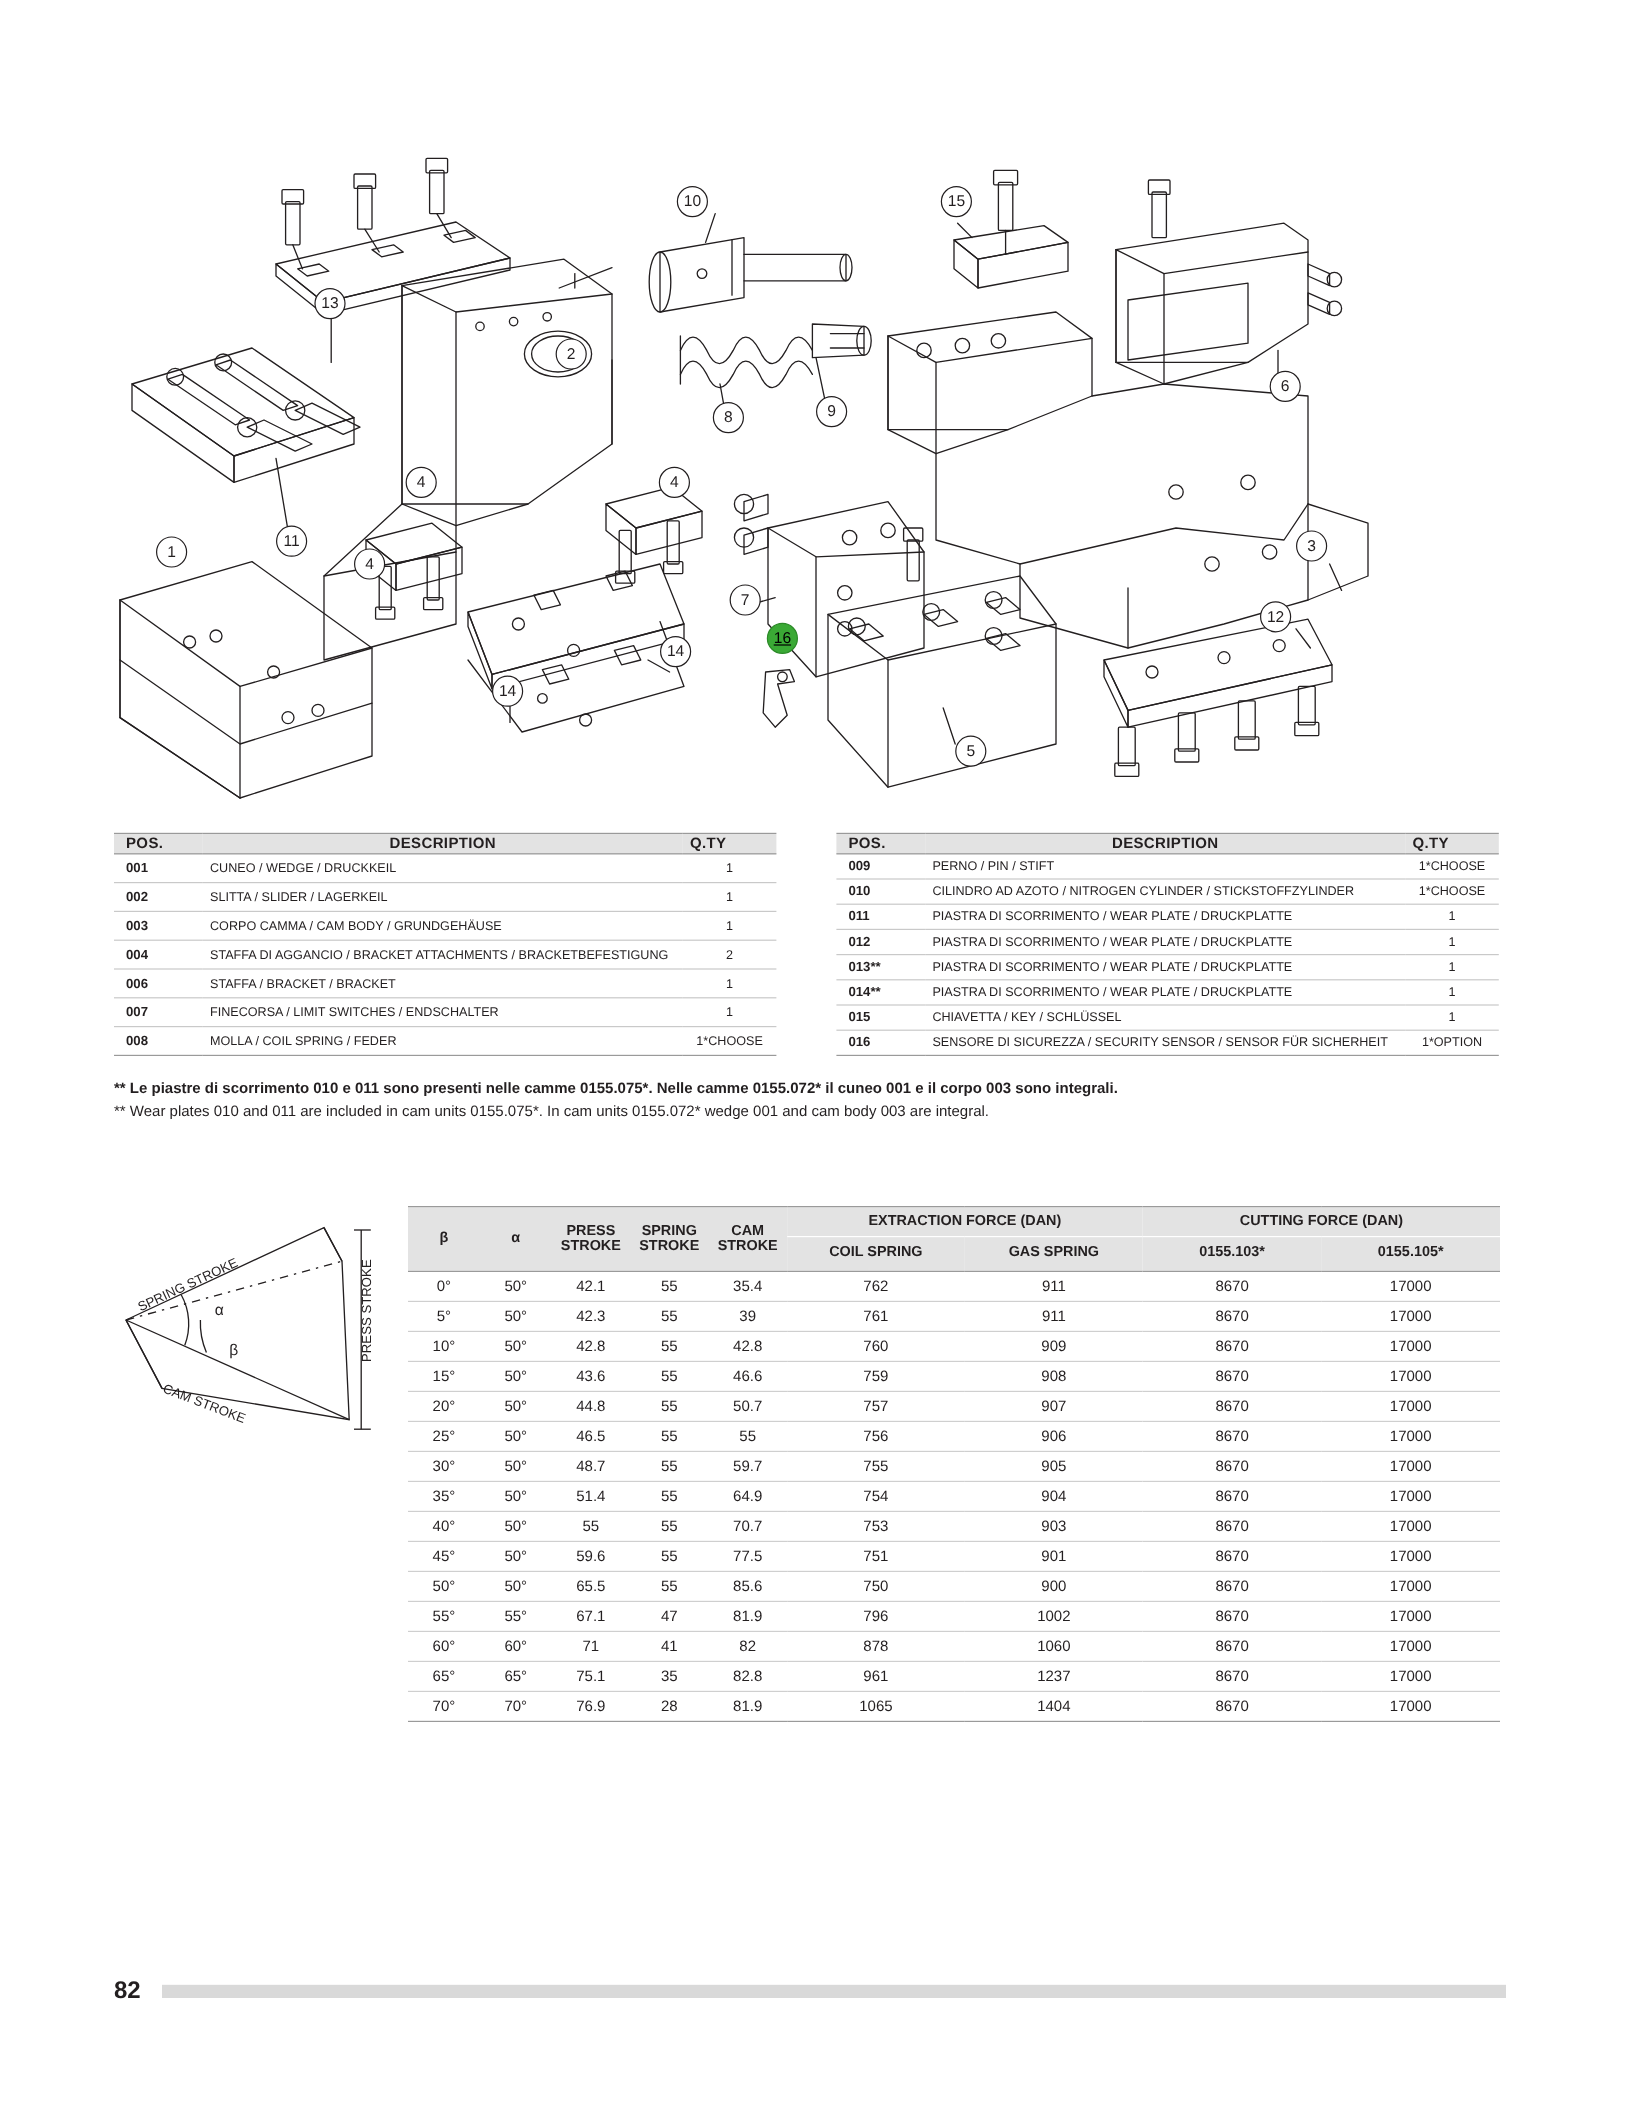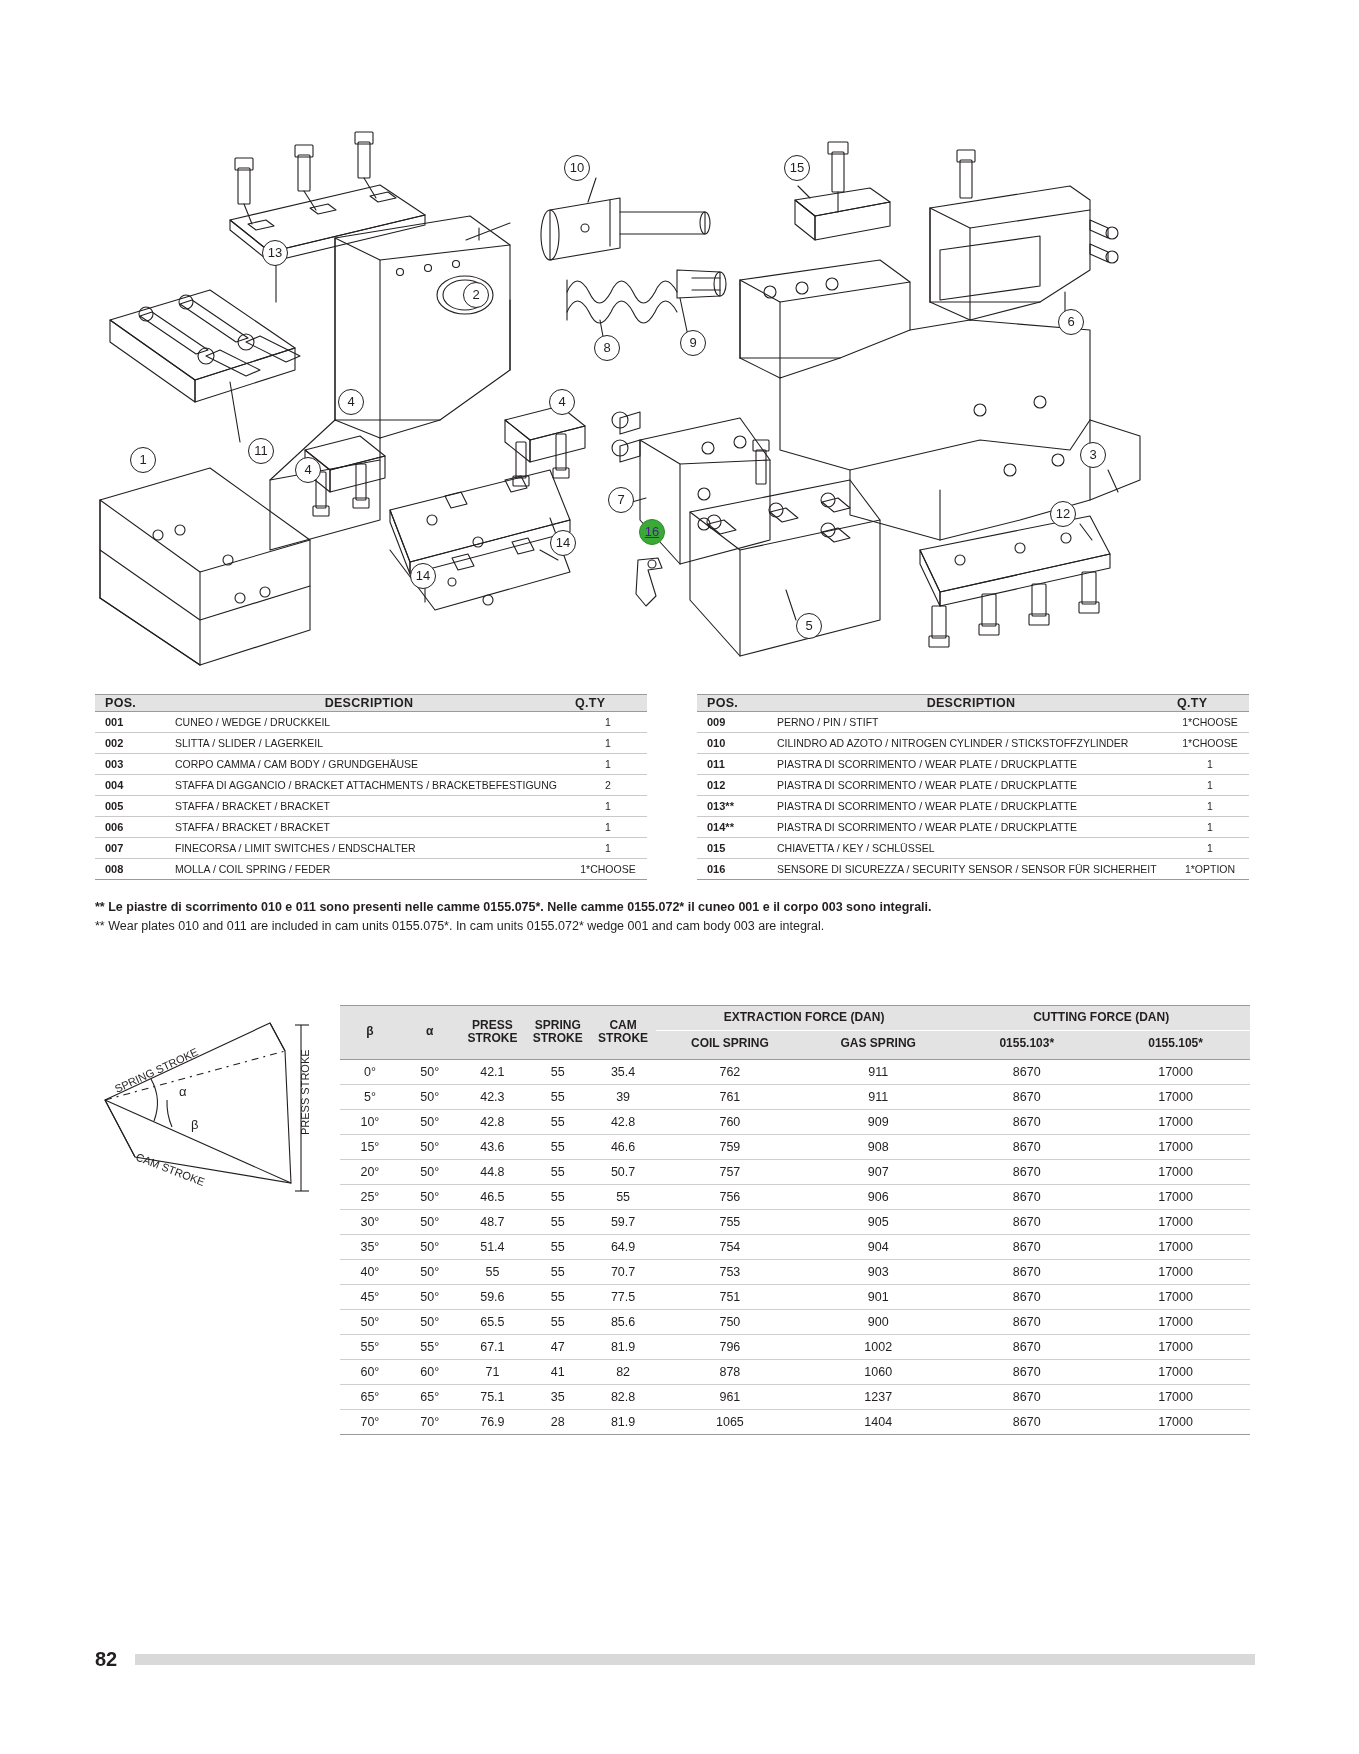--- a/index.html
+++ b/index.html
@@ -87,21 +87,21 @@
     background: #ffffff;
     color: #231f20;
     font-size: 13px;
     line-height: 24px;
     text-align: center;
     box-sizing: border-box;
   }
   .balloon.green {
     background: #3aa935;
     border-color: #2c8a28;
-    color: #4c1d95;
+    color: #000000;
     text-decoration: underline;
   }
 
   
   .parts-wrap {
     position: absolute;
     left: 95px;
     top: 694px;
     width: 1155px;
     display: flex;
@@ -452,21 +452,21 @@
     <div class="balloon" style="left:1000px;top:322px;">3</div>
     <div class="balloon" style="left:258px; top:269px;">4</div>
     <div class="balloon" style="left:215px; top:337px;">4</div>
     <div class="balloon" style="left:469px; top:269px;">4</div>
     <div class="balloon" style="left:716px; top:493px;">5</div>
     <div class="balloon" style="left:978px; top:189px;">6</div>
     <div class="balloon" style="left:528px; top:367px;">7</div>
     <div class="balloon" style="left:514px; top:215px;">8</div>
     <div class="balloon" style="left:600px; top:210px;">9</div>
     <div class="balloon" style="left:484px; top:35px;">10</div>
-    <div class="balloon" style="left:168px; top:318px;">11</div>
+    <div class="balloon" style="left:150px; top:318px;">11</div>
     <div class="balloon" style="left:970px; top:381px;">12</div>
     <div class="balloon" style="left:182px; top:120px;">13</div>
     <div class="balloon" style="left:470px; top:410px;">14</div>
     <div class="balloon" style="left:330px; top:443px;">14</div>
     <div class="balloon" style="left:704px; top:35px;">15</div>
     <div class="balloon green" style="left:559px; top:399px;">16</div>
   </div>
 
   <div class="parts-wrap">
 
@@ -491,25 +491,20 @@
         </tr>
         <tr>
           <td class="pos">003</td>
           <td class="desc">CORPO CAMMA / CAM BODY / GRUNDGEHÄUSE</td>
           <td class="qty">1</td>
         </tr>
         <tr>
           <td class="pos">004</td>
           <td class="desc">STAFFA DI AGGANCIO / BRACKET ATTACHMENTS / BRACKETBEFESTIGUNG</td>
           <td class="qty">2</td>
-        </tr>
-        <tr>
-          <td class="pos">005</td>
-          <td class="desc">STAFFA / BRACKET / BRACKET</td>
-          <td class="qty">1</td>
         </tr>
         <tr>
           <td class="pos">006</td>
           <td class="desc">STAFFA / BRACKET / BRACKET</td>
           <td class="qty">1</td>
         </tr>
         <tr>
           <td class="pos">007</td>
           <td class="desc">FINECORSA / LIMIT SWITCHES / ENDSCHALTER</td>
           <td class="qty">1</td>

